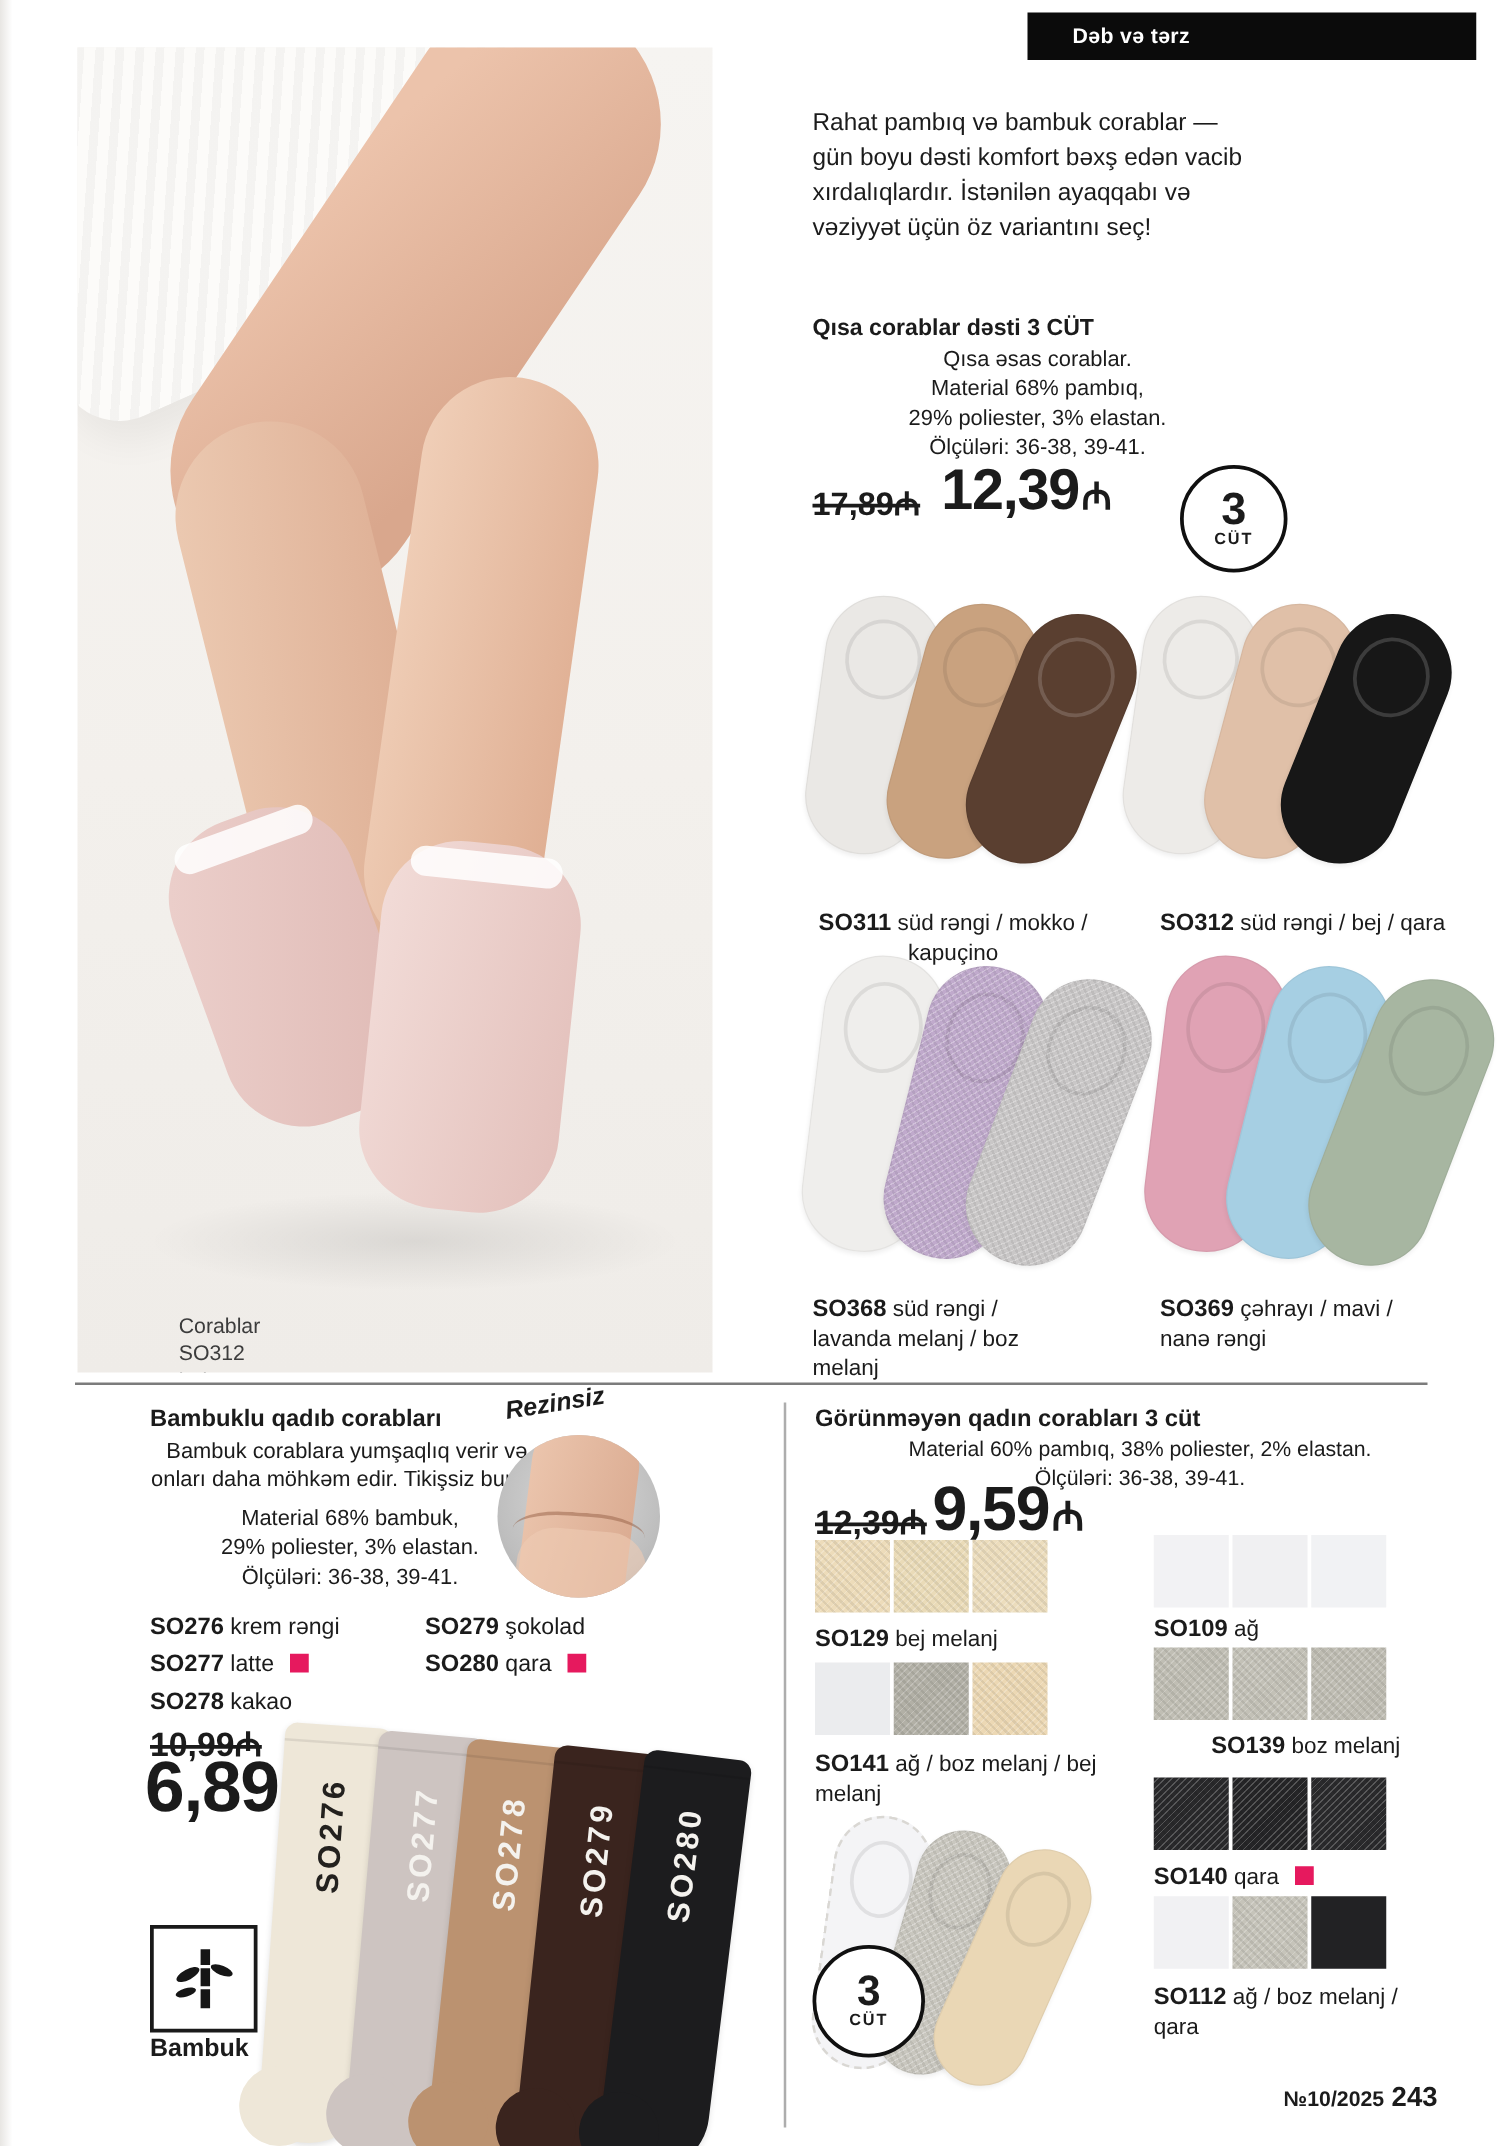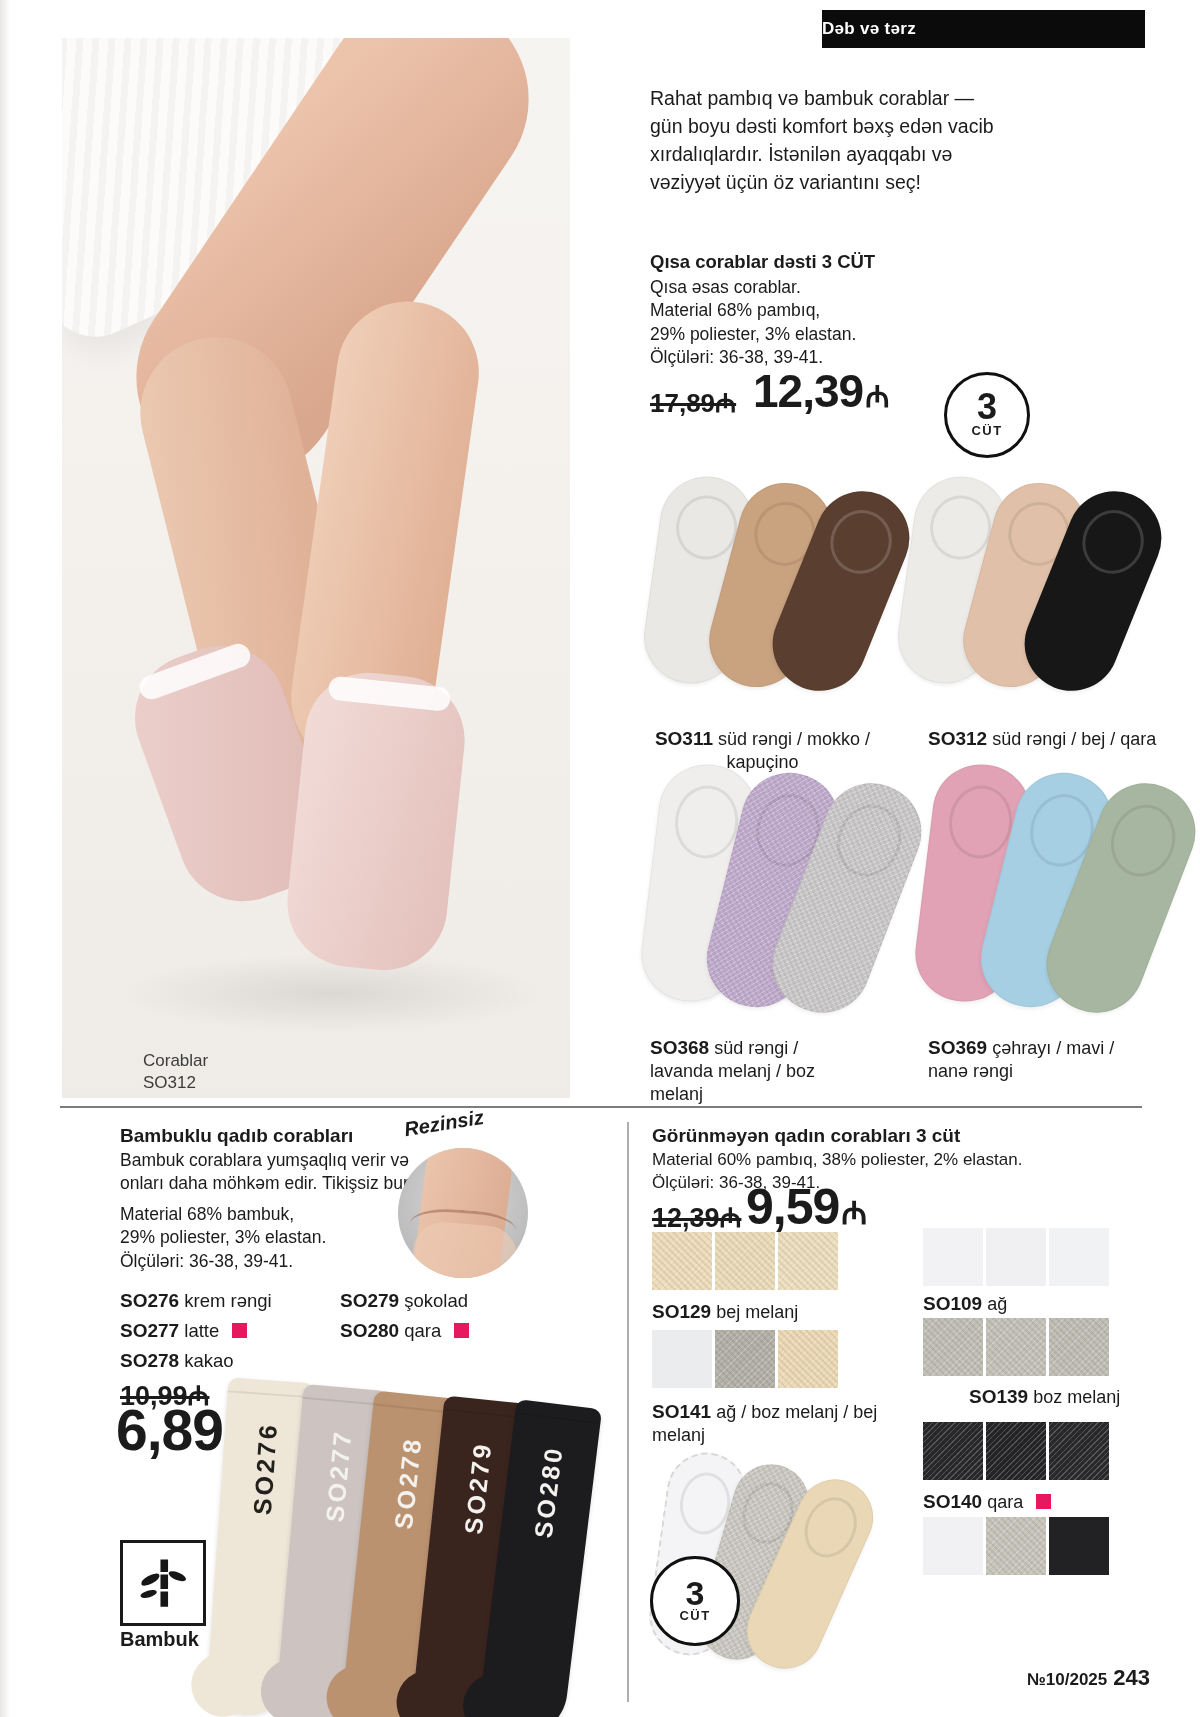--- a/index.html
+++ b/index.html
@@ -5,21 +5,21 @@
   html,body{margin:0;padding:0;background:#ffffff;}
   .page{position:relative;width:1200px;height:1717px;background:#ffffff;overflow:hidden;
         font-family:"Liberation Sans",sans-serif;color:#1b1b1b;}
   .abs{position:absolute;}
 
   
   .page-edge{left:0;top:0;width:10px;height:1717px;background:linear-gradient(90deg,#e8e6e3,#ffffff);}
 
   
   .black-badge{background:#0b0b0b;color:#ffffff;font-weight:700;font-size:17px;
-               display:flex;align-items:center;letter-spacing:.3px;}
+               display:flex;align-items:center;padding-left:36px;letter-spacing:.3px;}
 
   
   .photo{left:62px;top:38px;width:508px;height:1060px;overflow:hidden;
          background:linear-gradient(180deg,#f6f4f1 0%,#f3f0ec 55%,#efece8 100%);}
   .skirt{position:absolute;left:-80px;top:-100px;width:440px;height:340px;background:#fcfbf9;
          transform:rotate(-24deg);border-radius:50px;box-shadow:0 18px 30px rgba(0,0,0,.05);
          background-image:repeating-linear-gradient(118deg,rgba(0,0,0,.03) 0 7px,transparent 7px 16px);}
   .thigh{position:absolute;left:168px;top:-70px;width:205px;height:540px;
          background:linear-gradient(105deg,#ecc3ab 15%,#d9a78d 85%);transform:rotate(34deg);border-radius:110px;}
   .shin1{position:absolute;left:112px;top:295px;width:152px;height:430px;
@@ -33,21 +33,21 @@
          background:linear-gradient(100deg,#f2dcd8,#e3c0bb);}
   .sockL::before,.sockR::before{content:"";position:absolute;top:7px;left:12%;width:76%;height:24px;
          background:rgba(255,255,255,.85);border-radius:14px;}
   .fshadow{position:absolute;left:55px;top:915px;width:430px;height:80px;
          background:radial-gradient(ellipse,rgba(0,0,0,.09),transparent 70%);}
   .photo-caption{position:absolute;left:81px;top:1012px;font-size:17px;line-height:1.3;color:#3c3c3c;}
 
   
   .intro{font-size:19.5px;line-height:1.44;}
   .ptitle{font-weight:700;font-size:18.5px;line-height:1.25;}
-  .pdesc{font-size:17.5px;line-height:1.33;}
+  .pdesc{font-size:17.5px;line-height:1.33;text-align:center;}
   .oldprice{font-weight:700;font-size:26px;text-decoration:line-through;text-decoration-thickness:3px;}
   .oldprice.big{font-size:27px;}
   .bigprice{font-weight:700;font-size:46px;letter-spacing:-1px;line-height:1;}
   .bigprice .manat{font-size:30px;margin-left:2px;}
   .hugeprice{font-weight:700;font-size:57px;letter-spacing:-1px;line-height:1;}
   .hugeprice .manat{font-size:34px;margin-left:3px;}
   .midprice{font-weight:700;font-size:50px;letter-spacing:-1px;line-height:1;}
   .midprice .manat{font-size:32px;margin-left:2px;}
 
   .cut-badge{border:3px solid #101010;border-radius:50%;background:#fff;
@@ -361,18 +361,22 @@
     <b>SO140</b>
     <span>qara</span>
     <span class="pinksq" style="background-color: rgb(230, 25, 94);"></span>
   </div>
 
   <div class="abs swatch" style="left:923px;top:1517px;">
     <div class="sq" style="background-color: rgb(241, 241, 243);"></div>
     <div class="sq mel" style="background-color: rgb(198, 196, 186);"></div>
     <div class="sq" style="background-color: rgb(34, 34, 36);"></div>
   </div>
+  <div class="abs plabel" style="left:923px;top:1586px;width:235px;">
+    <b>SO112</b>
+    <span>ağ / boz melanj / qara</span>
+  </div>
 
   <div class="abs footer" style="left:900px;top:1665px;width:250px;text-align:right;">
     <span>№10/2025</span><b class="pagenum">243</b>
   </div>
 
 </div>
 
 </body></html>

